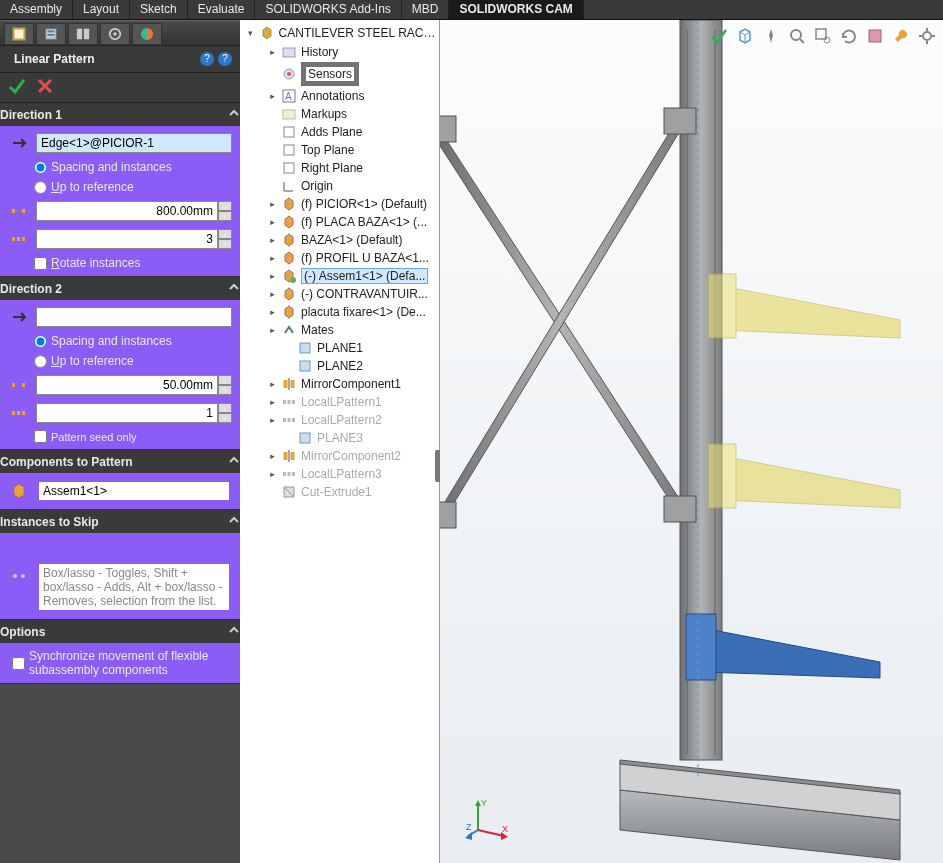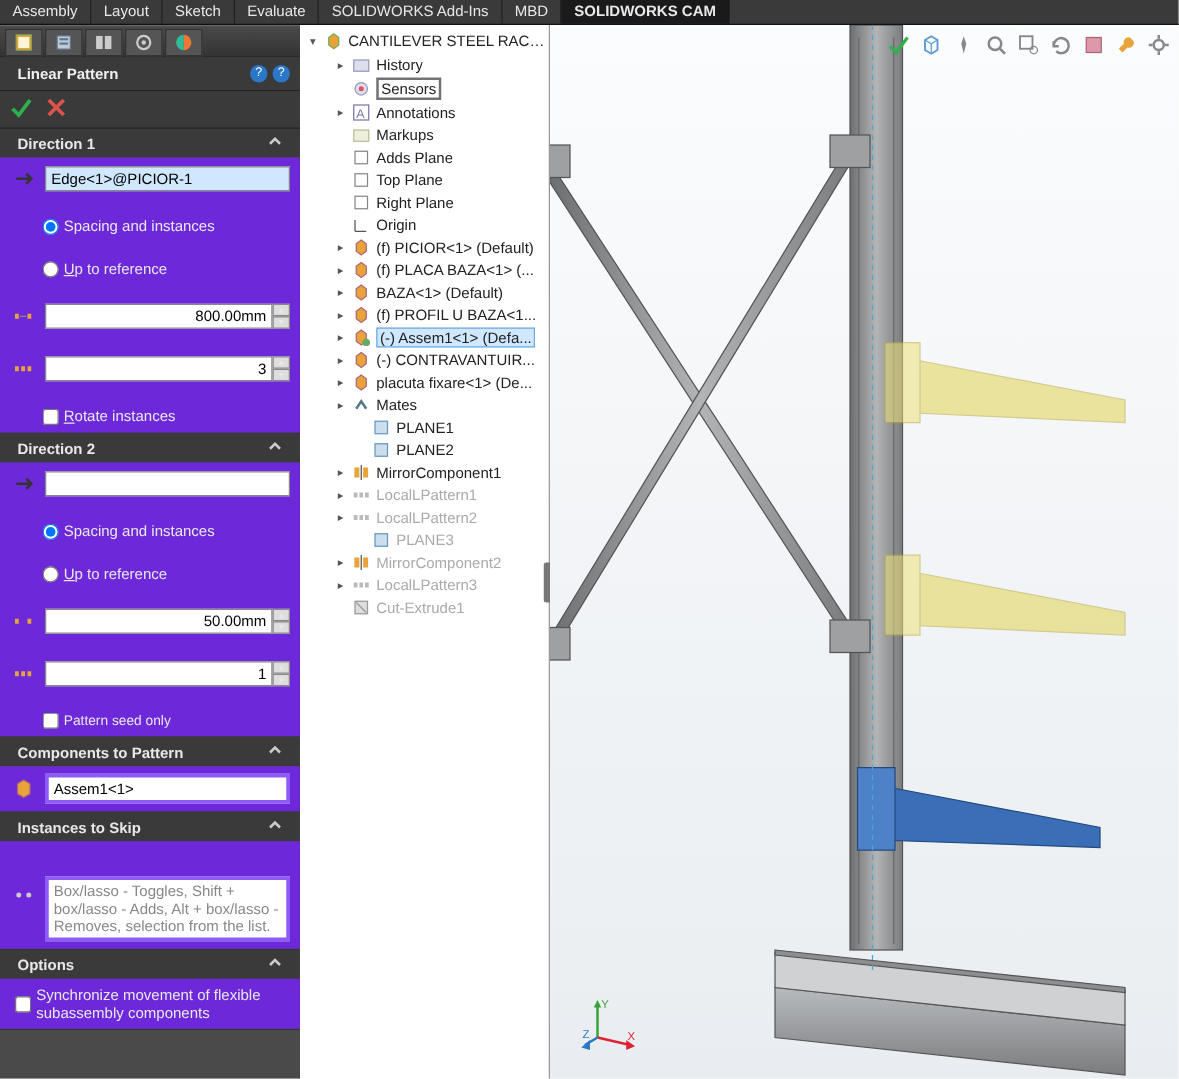--- a/index.html
+++ b/index.html
@@ -22,23 +22,23 @@
 .pm .header { padding: 6px 8px; display: flex; align-items: center; gap: 6px; background: #3a3a3a; border-bottom: 1px solid #222; }
 .pm .header .title { flex: 1; font-weight: 600; color: #f0f0f0; }
 .pm .help { display: flex; gap: 4px; }
 .pm .help span { width: 14px; height: 14px; border-radius: 7px; background: #2a78c7; color: #fff; font-size: 10px; line-height: 14px; text-align: center; }
 
 .pm .okcancel { padding: 4px 8px; display: flex; gap: 10px; background: #3a3a3a; border-bottom: 1px solid #222; }
 .pm .okcancel svg { width: 18px; height: 18px; }
 
 .pm .groups { overflow-y: auto; flex: 1; display: flex; flex-direction: column; }
 .group { border-bottom: 1px solid #333; }
-.group > .ghead { background: #3a3a3a; padding: 4px 14px; font-weight: 600; color: #e8e8e8; display: flex; align-items: center; }
+.group > .ghead { background: #3a3a3a; padding: 4px 0; font-weight: 600; color: #e8e8e8; display: flex; align-items: center; }
 .group > .ghead .chev { margin-left: auto; }
-.group > .gbody { padding: 6px 8px; background: #6d28d9; display: flex; flex-direction: column; gap: 20px; }
+.group > .gbody { padding: 6px 8px; background: #8b5cf6; display: flex; flex-direction: column; gap: 6px; }
 
 .row { display: flex; align-items: center; gap: 6px; }
 .row .icon { width: 22px; height: 22px; display: flex; align-items: center; justify-content: center; flex-shrink: 0; }
 .row .icon svg { width: 18px; height: 18px; }
 .txtbox { flex: 1; height: 20px; background: #fff; color: #000; padding: 0 4px; border: 1px solid #888; font-size: 12px; display: flex; align-items: center; }
 .txtbox.sel { background: #cfe8ff; }
 .spinbox { flex: 1; display: flex; }
 .spinbox input { flex: 1; height: 20px; border: 1px solid #888; padding: 0 4px; font-size: 12px; text-align: right; }
 .spinbox .sp { width: 14px; display: flex; flex-direction: column; }
 .spinbox .sp span { flex: 1; background: #ddd; border: 1px solid #888; font-size: 7px; line-height: 1; display: flex; align-items: center; justify-content: center; }
@@ -56,21 +56,21 @@
 .tree { padding: 4px 0 4px 4px; display: flex; flex-direction: column; gap: 1px; font-size: 12px; }
 .node { display: flex; align-items: center; gap: 4px; padding: 1px 2px; white-space: nowrap; }
 .node.d1 { padding-left: 24px; }
 .node.d2 { padding-left: 40px; }
 .node .exp { width: 9px; height: 9px; display: flex; align-items: center; justify-content: center; color: #555; font-size: 9px; }
 .node .ico { width: 16px; height: 16px; display: flex; align-items: center; justify-content: center; flex-shrink: 0; }
 .node .ico svg { width: 14px; height: 14px; }
 .node .lbl { color: #222; overflow: hidden; text-overflow: ellipsis; }
 .node.suppressed .lbl { color: #aaa; }
 .node.selected .lbl { background: #cfe8ff; border: 1px solid #6aa9e6; padding: 0 2px; }
-.node.boxed .lbl { border: 2px solid #737373; padding: 0 2px; }
+.node.boxed .lbl { border: 5px solid #737373; padding: 0 2px; }
 
 
 .viewport { flex: 1; position: relative; background: linear-gradient(#fbfcfd,#e9edf1); }
 .viewport svg.scene { position: absolute; inset: 0; width: 100%; height: 100%; }
 
 
 .hud { position: absolute; top: 6px; right: 6px; display: flex; gap: 6px; }
 .hud .hbtn { width: 20px; height: 20px; display: flex; align-items: center; justify-content: center; }
 .hud .hbtn svg { width: 18px; height: 18px; }
 

